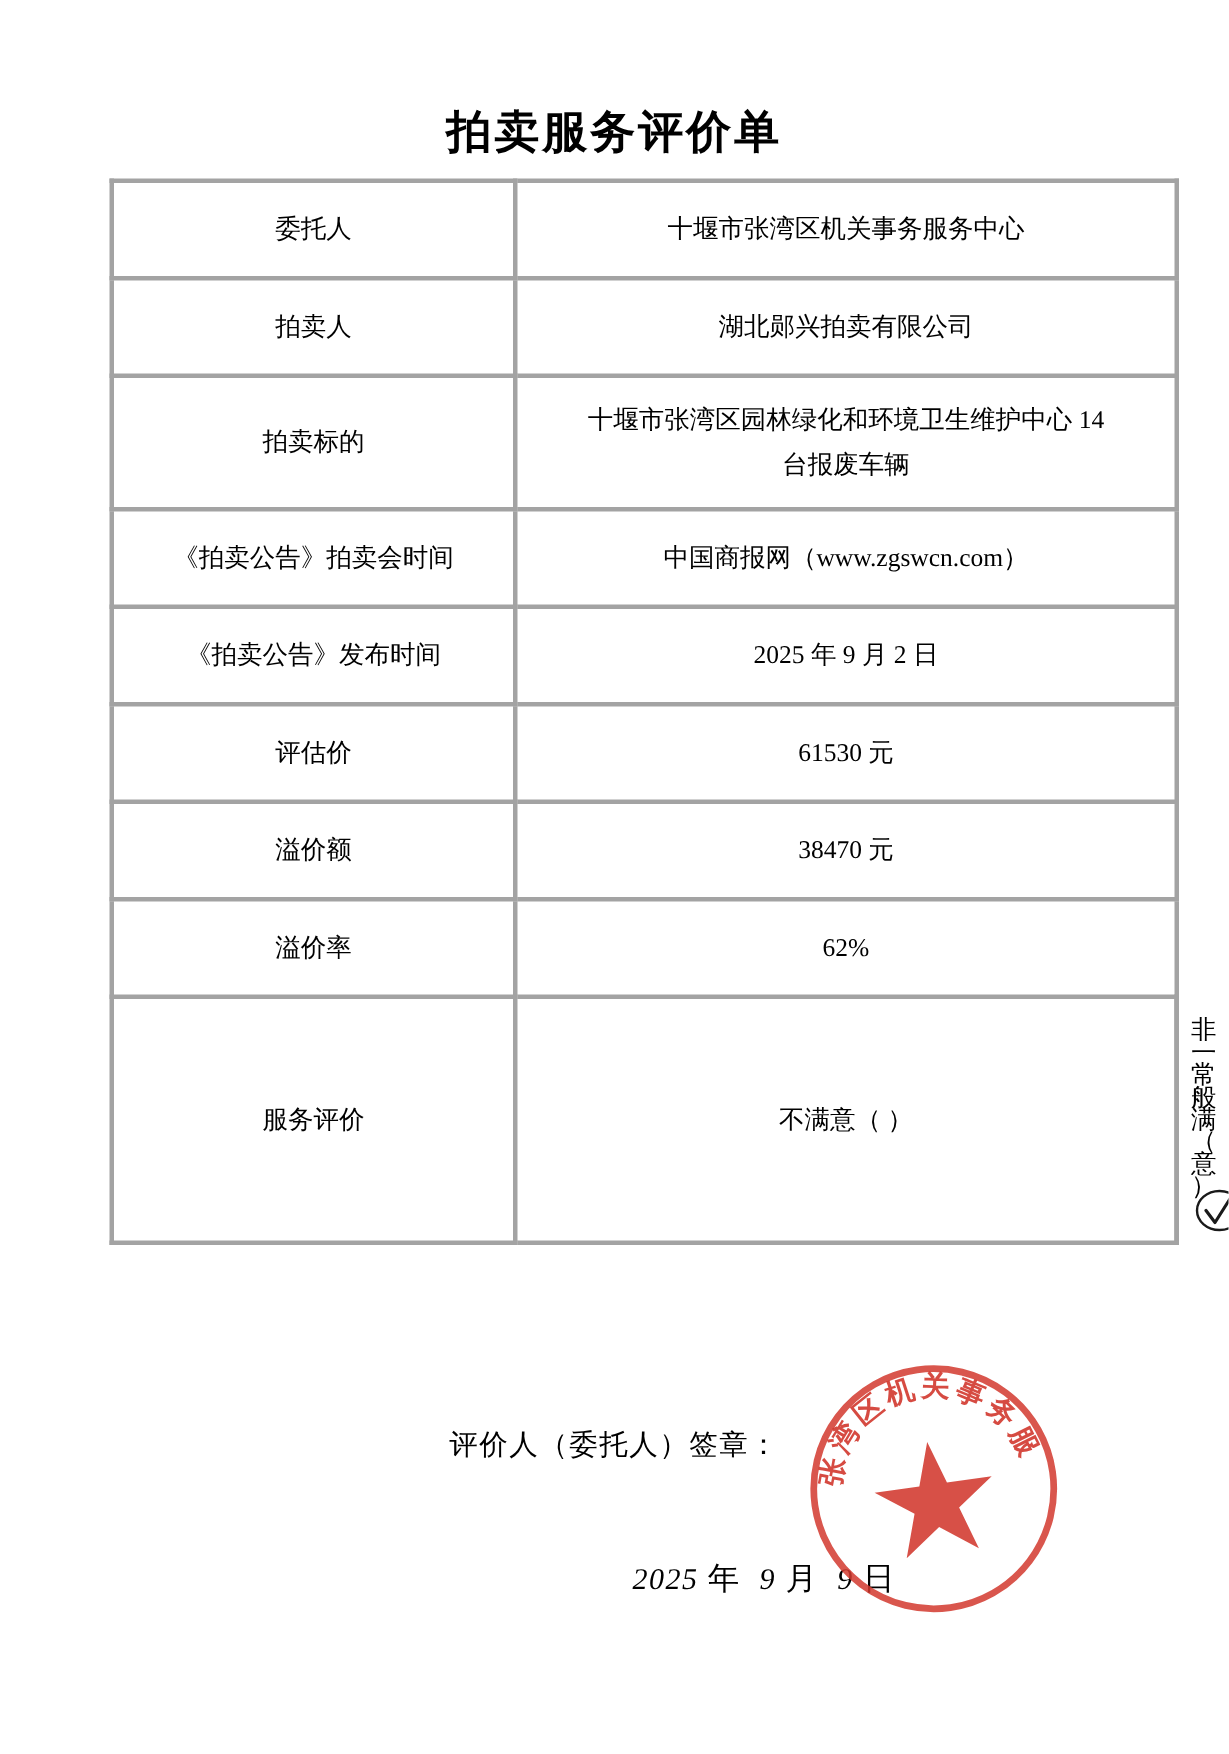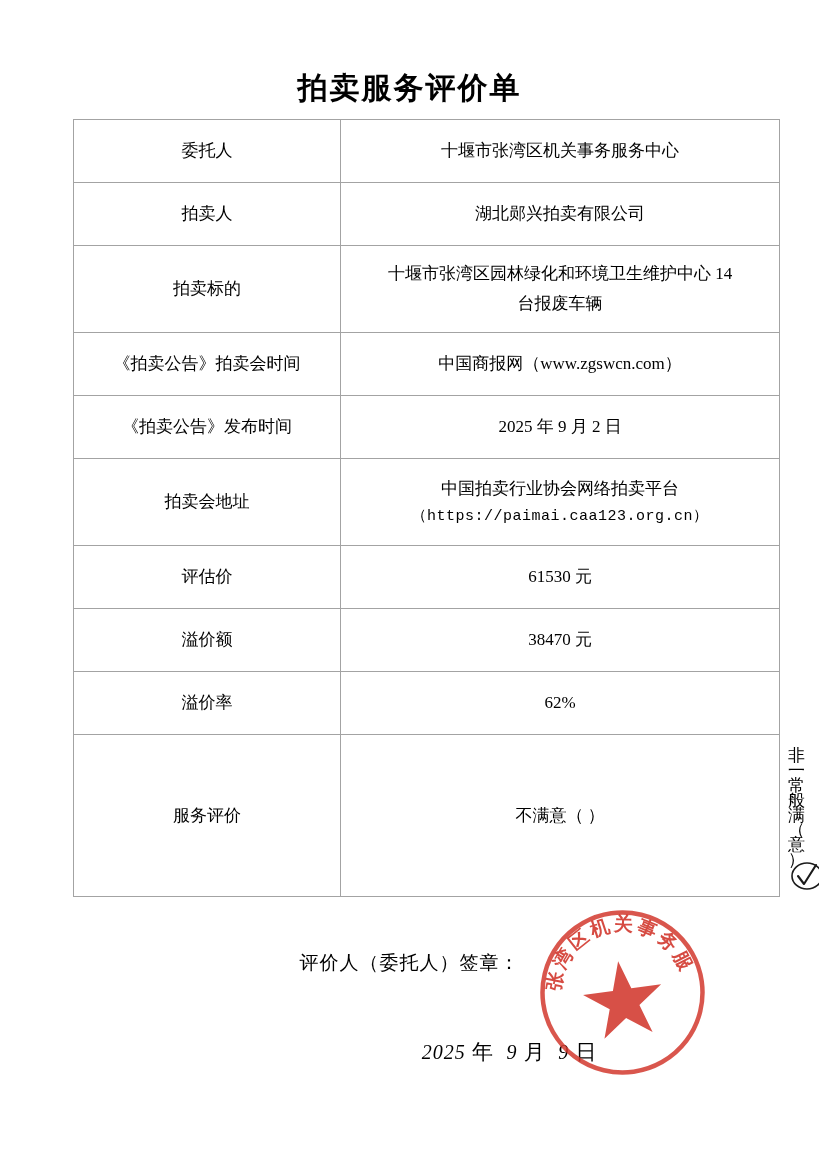--- a/index.html
+++ b/index.html
@@ -34,21 +34,21 @@
   }
   table.form {
     position: absolute;
     left: 73px;
     top: 119px;
     width: 674px;
     border-collapse: collapse;
     table-layout: fixed;
   }
   table.form td {
-    border: 1px solid #a3a3a3;
+    border: 3px solid #a3a3a3;
     font-size: 17px;
     text-align: center;
     vertical-align: middle;
     padding: 6px 8px;
     line-height: 1.75;
   }
   td.label {
     width: 250px;
     font-size: 17.5px;
   }
@@ -152,27 +152,20 @@
           <span class="line2">台报废车辆</span>
         </td>
       </tr>
       <tr class="row-h-small">
         <td class="label">《拍卖公告》拍卖会时间</td>
         <td class="value">中国商报网（www.zgswcn.com）</td>
       </tr>
       <tr class="row-h-small">
         <td class="label">《拍卖公告》发布时间</td>
         <td class="value">2025 年 9 月 2 日</td>
-      </tr>
-      <tr class="row-h-tall">
-        <td class="label">拍卖会地址</td>
-        <td class="value">
-          <span class="line2">中国拍卖行业协会网络拍卖平台</span>
-          <span class="line2 mono">（https://paimai.caa123.org.cn）</span>
-        </td>
       </tr>
       <tr class="row-h-small">
         <td class="label">评估价</td>
         <td class="value">61530 元</td>
       </tr>
       <tr class="row-h-small">
         <td class="label">溢价额</td>
         <td class="value">38470 元</td>
       </tr>
       <tr class="row-h-small">

